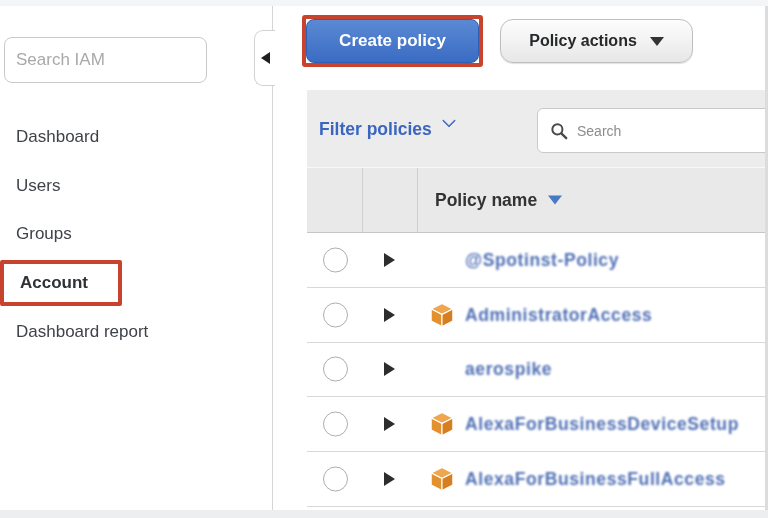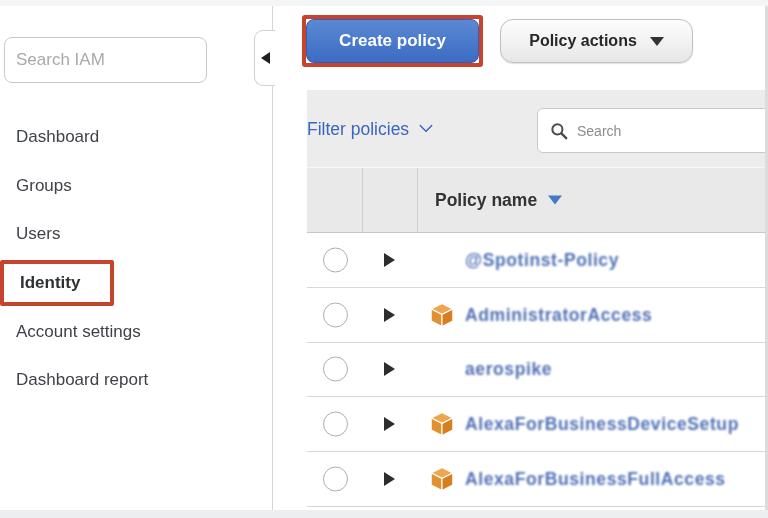--- a/index.html
+++ b/index.html
@@ -44,22 +44,22 @@
                  background:linear-gradient(#fdfdfd,#e7e7e7); color:#26282a; font-weight:bold;
                  font-size:16px; font-family:inherit; cursor:pointer;
                  display:flex; align-items:center; justify-content:center; gap:13px;
                  box-shadow:0 1px 1px rgba(0,0,0,.12); }
   .caret-down { width:0; height:0; border-left:7px solid transparent;
                 border-right:7px solid transparent; border-top:9px solid #333; }
 
   
   .filter-bar { position:absolute; left:307px; top:90px; width:461px; height:78px;
                 background:#ececec; border-bottom:1px solid #f8f8f8; }
-  .filter-link { position:absolute; left:0; top:50%; transform:translateY(-50%);
-                 display:flex; align-items:center; gap:12px; color:#3b66c0; font-weight:normal;
+  .filter-link { position:absolute; left:12px; top:50%; transform:translateY(-50%);
+                 display:flex; align-items:flex-start; gap:12px; color:#3b66c0; font-weight:bold;
                  font-size:17.5px; cursor:pointer; }
   .chev-down { width:10px; height:10px; border-left:2.5px solid #4a74c8; border-bottom:2.5px solid #4a74c8;
                transform:rotate(-45deg) translate(2px,-2px); border-radius:1px; }
   .table-search { position:absolute; left:230px; top:18px; width:240px; height:45px;
                   background:#fff; border:1px solid #c9c9c9; border-radius:6px;
                   display:flex; align-items:center; padding-left:12px; gap:9px; }
   .table-search input { border:none; outline:none; font-family:inherit; font-size:14px;
                         color:#444; width:150px; background:transparent; }
   .table-search input::placeholder { color:#8c8c8c; }
 
@@ -96,36 +96,33 @@
 
   <div class="sidebar">
     <input class="iam-search" type="text" value="" placeholder="Search IAM" style="">
     <div class="nav">
 
         <div class="nav-item">
           <span>Dashboard</span>
         </div>
 
         <div class="nav-item">
+          <span>Users</span>
+        </div>
+
+        <div class="nav-item">
           <span>Groups</span>
         </div>
 
-        <div class="nav-item">
-          <span>Users</span>
-        </div>
-
 
         <div class="nav-item active">
-          <span>Identity</span>
-        </div>
-
-
-        <div class="nav-item">
-          <span>Account settings</span>
-        </div>
+          <span>Account</span>
+        </div>
+
+
 
         <div class="nav-item">
           <span>Dashboard report</span>
         </div>
       </div>
   </div>
 
   <div class="collapse-tab">
     <span class="tri-left"></span>
   </div>

